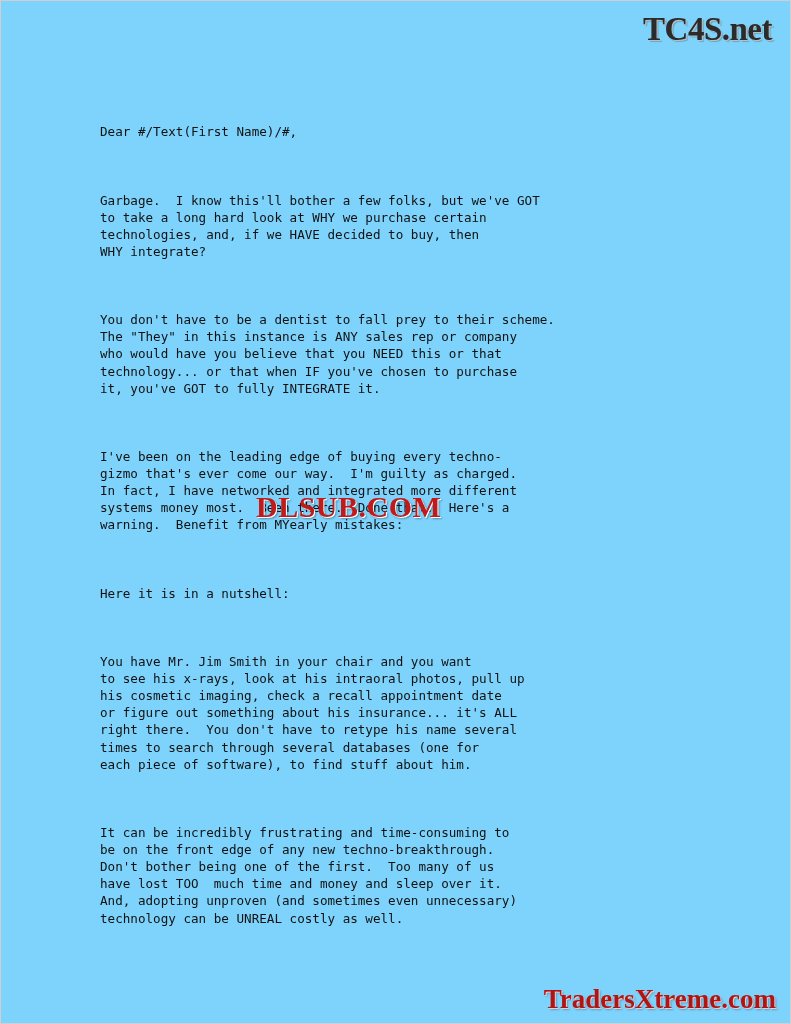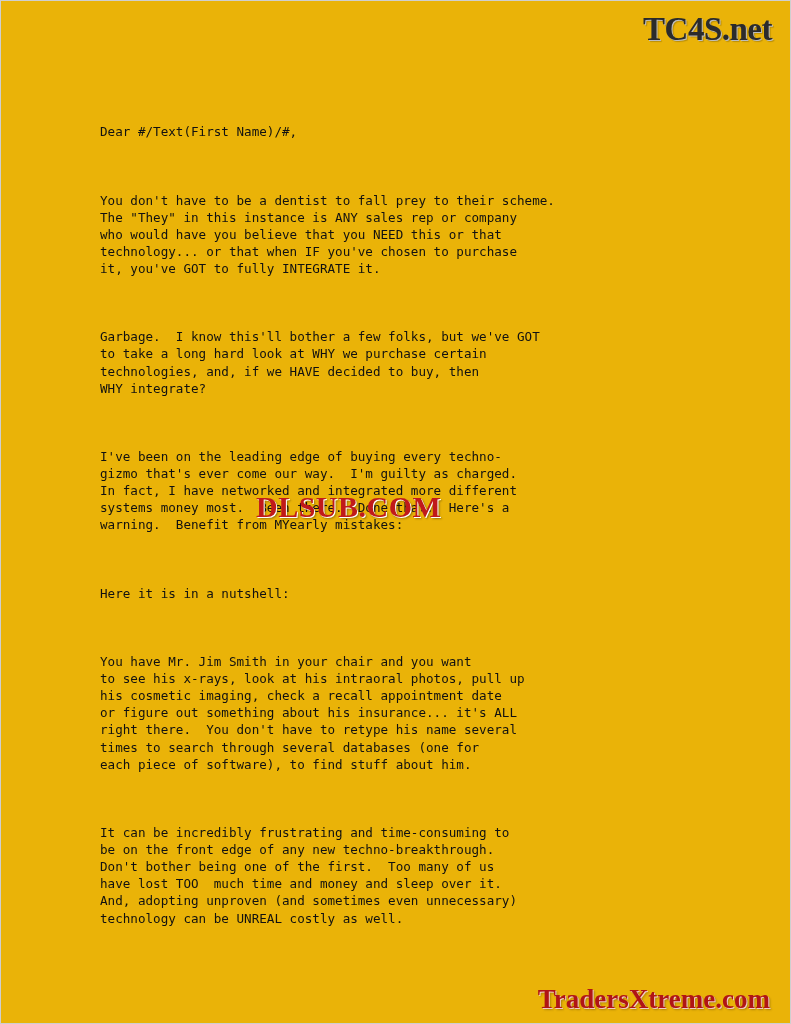--- a/index.html
+++ b/index.html
@@ -7,41 +7,41 @@
     padding: 0;
     background: #f2f2f2;
   }
   body {
     font-family: "Liberation Sans", sans-serif;
   }
   .page {
     position: relative;
     width: 791px;
     height: 1024px;
-    background: #eab308;
+    background: #7dd3fc;
     overflow: hidden;
     box-sizing: border-box;
     border: 1px solid #cfcfcf;
   }
   .brand-top {
     position: absolute;
     top: 10px;
     right: 18px;
     font-family: "Liberation Serif", serif;
     font-size: 33px;
     font-weight: bold;
     color: #2b2b2b;
     letter-spacing: -0.5px;
     text-shadow: 1px 1px 0 #bdbdbd, 2px 2px 1px rgba(0,0,0,0.20);
     white-space: nowrap;
   }
   .brand-bottom {
     position: absolute;
     bottom: 8px;
-    right: 20px;
+    right: 14px;
     font-family: "Liberation Serif", serif;
     font-size: 27px;
     font-weight: bold;
     color: #b01515;
     text-shadow: 1px 1px 0 #f0c9c9, 2px 2px 2px rgba(0,0,0,0.25);
     white-space: nowrap;
   }
   .letter-body {
     position: absolute;
     left: 99px;
@@ -77,29 +77,29 @@
 </style>
 </head>
 <body>
 
 <div class="page">
 
   <div class="brand-top">TC4S.net</div>
 
   <div class="letter-body">
     <p class="para">Dear #/Text(First Name)/#,</p>
+    <p class="para">Garbage.  I know this'll bother a few folks, but we've GOT
+to take a long hard look at WHY we purchase certain
+technologies, and, if we HAVE decided to buy, then
+WHY integrate?</p>
     <p class="para">You don't have to be a dentist to fall prey to their scheme.
 The "They" in this instance is ANY sales rep or company
 who would have you believe that you NEED this or that
 technology... or that when IF you've chosen to purchase
 it, you've GOT to fully INTEGRATE it.</p>
-    <p class="para">Garbage.  I know this'll bother a few folks, but we've GOT
-to take a long hard look at WHY we purchase certain
-technologies, and, if we HAVE decided to buy, then
-WHY integrate?</p>
     <p class="para">I've been on the leading edge of buying every techno-
 gizmo that's ever come our way.  I'm guilty as charged.
 In fact, I have networked and integrated more different
 systems money most.  Been there.  Done that.  Here's a
 warning.  Benefit from MYearly mistakes:</p>
     <p class="para">Here it is in a nutshell:</p>
     <p class="para">You have Mr. Jim Smith in your chair and you want
 to see his x-rays, look at his intraoral photos, pull up
 his cosmetic imaging, check a recall appointment date
 or figure out something about his insurance... it's ALL

